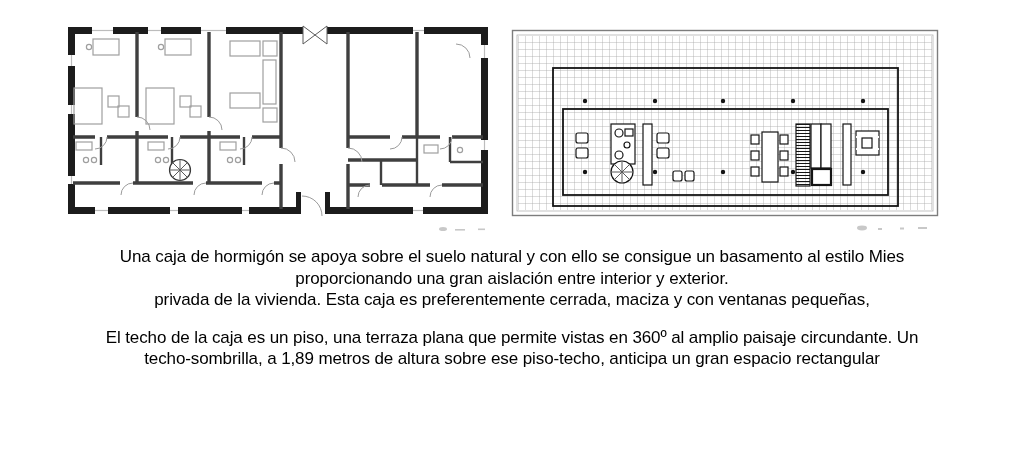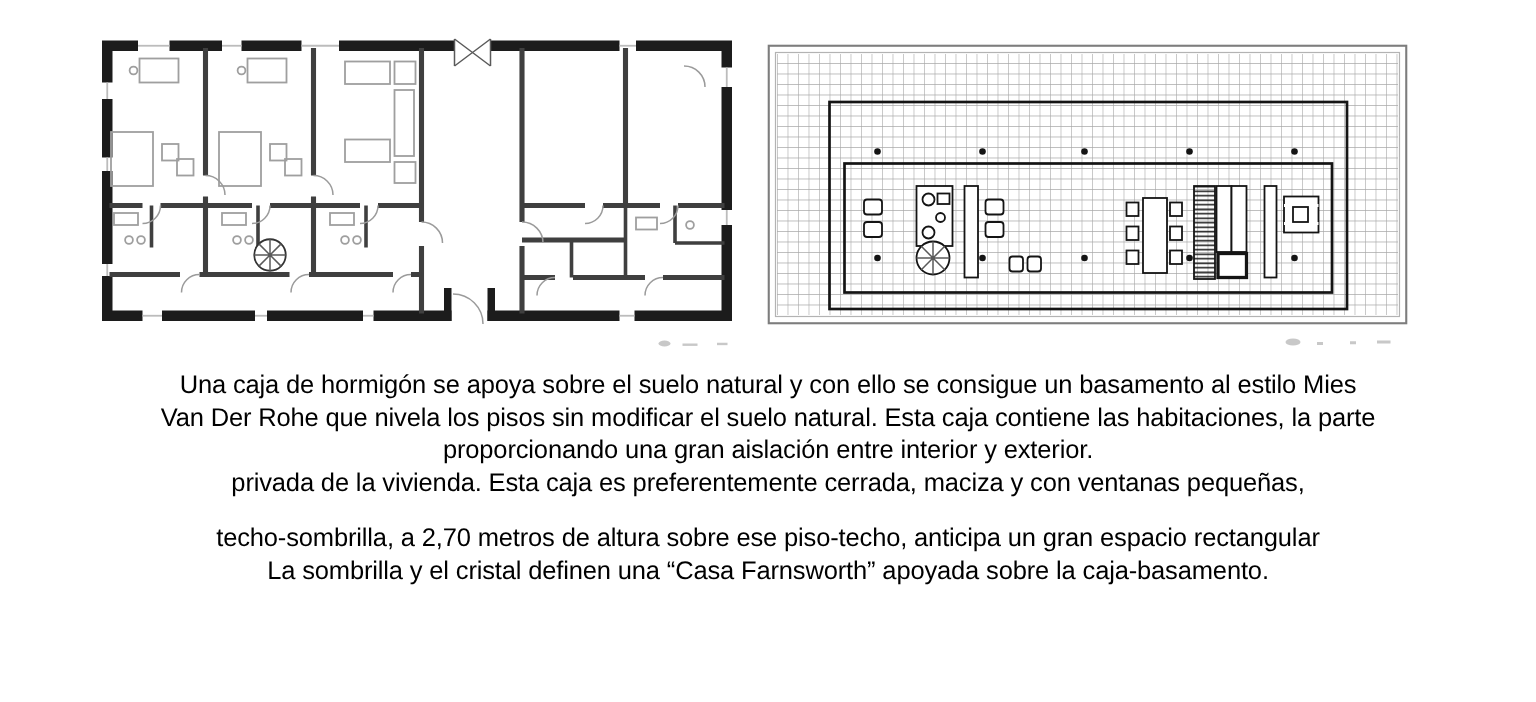--- a/index.html
+++ b/index.html
@@ -261,23 +261,22 @@
         <rect class="smudge" x="900" y="227.5" width="4" height="2"></rect>
         <rect class="smudge" x="918" y="227" width="9" height="2"></rect>
       </g>
     </g>
   </svg>
 
   <div class="text-block">
     <p class="para">
       </p>
       <div class="line">Una caja de hormigón se apoya sobre el suelo natural y con ello se consigue un basamento al estilo Mies</div>
-      <div class="line">Van Der Rohe que nivela los pisos sin modificar el suelo natural. Esta caja contiene las habitaciones, la parte</div>
       <div class="line">proporcionando una gran aislación entre interior y exterior.</div>
       <div class="line">privada de la vivienda. Esta caja es preferentemente cerrada, maciza y con ventanas pequeñas,</div>
     <p></p>
     <p class="para">
       </p>
-      <div class="line">techo-sombrilla, a 2,70 metros de altura sobre ese piso-techo, anticipa un gran espacio rectangular</div>
-      <div class="line">La sombrilla y el cristal definen una “Casa Farnsworth” apoyada sobre la caja-basamento.</div>
+      <div class="line">El techo de la caja es un piso, una terraza plana que permite vistas en 360º al amplio paisaje circundante. Un</div>
+      <div class="line">techo-sombrilla, a 1,89 metros de altura sobre ese piso-techo, anticipa un gran espacio rectangular</div>
     <p></p>
   </div>
 </div>
 
 </body></html>

